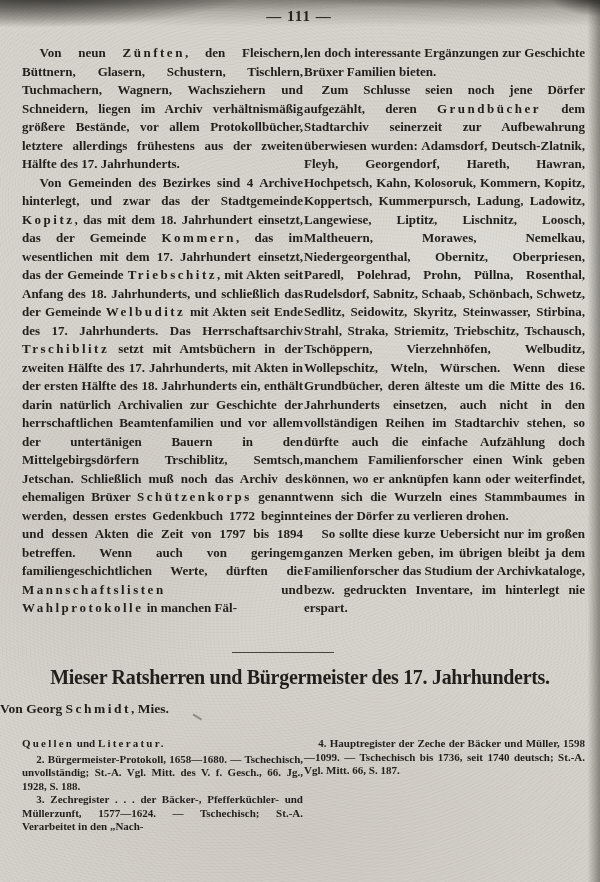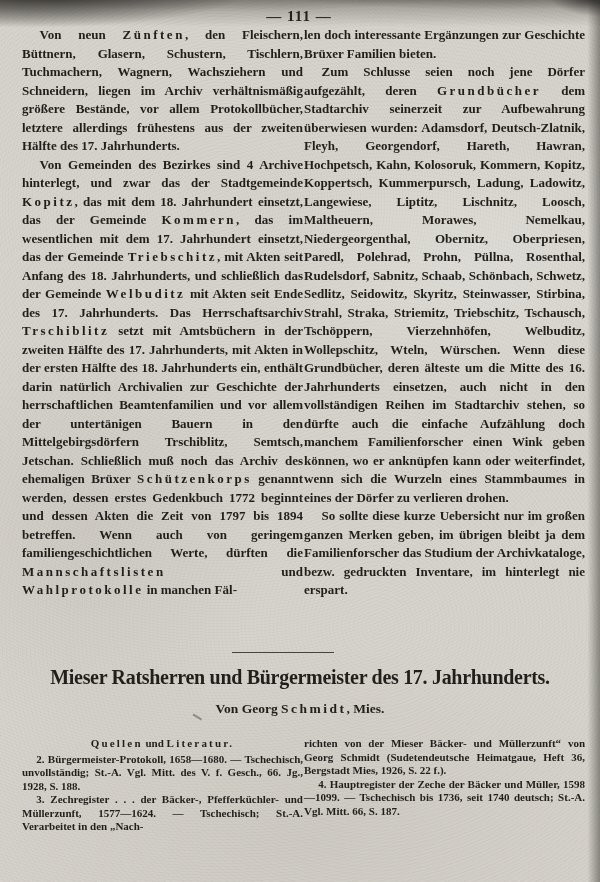--- a/index.html
+++ b/index.html
@@ -35,61 +35,61 @@
   .scan-right{
     position:absolute;top:0;right:0;width:14px;height:100%;pointer-events:none;
     background:linear-gradient(to left, rgba(40,38,34,0.45), rgba(40,38,34,0) 90%);
   }
   .page-number{
     position:absolute;top:8px;left:4px;width:590px;text-align:center;
     font-size:15px;font-weight:bold;letter-spacing:1px;
   }
   
   .col{
-    position:absolute;top:26px;width:281px;
+    position:absolute;top:44px;width:281px;
     font-size:13px;line-height:18.5px;font-weight:bold;
     text-align:justify;
     -webkit-hyphens:auto;hyphens:auto;
   }
   .col-left{left:22px;}
   .col-right{left:304px;}
   .col p{margin:0;}
   .col p.ind{text-indent:1.35em;}
   .sperr{letter-spacing:2.5px;}
   .divider{
     position:absolute;top:652px;left:232px;width:102px;height:0;
     border-top:1.5px solid #46433e;
   }
   .article-title{
     position:absolute;top:666px;left:0;width:600px;
     text-align:center;font-size:20px;font-weight:bold;letter-spacing:-0.3px;
     white-space:nowrap;
   }
   .byline{
     position:absolute;top:701px;left:0;width:600px;
-    text-align:center;font-size:13.5px;font-weight:bold;
+    text-align:left;font-size:13.5px;font-weight:bold;
   }
   .byline p{margin:0;display:inline;}
   .pencil-mark{
     position:absolute;top:706px;left:193px;width:14px;height:10px;
     border-left:2px solid rgba(90,86,80,0.55);
     transform:rotate(-58deg);
   }
   
   .fncol{
     position:absolute;top:737px;width:281px;
     font-size:11px;line-height:13.5px;font-weight:bold;
     text-align:justify;
   }
   .fncol-left{left:22px;}
   .fncol-right{left:304px;}
   .fncol p{margin:0;}
   .fncol p.ind{text-indent:1.3em;}
   .fn-heading{
-    text-align:center;text-indent:0 !important;
+    text-align:left;text-indent:0 !important;
     margin-bottom:2px !important;
   }
   .fn-heading .sperr{letter-spacing:2.2px;}
 </style>
 </head>
 <body>
 
 <div class="paper"></div>
 <div class="scan-top"></div>
 <div class="scan-corner-tr"></div>
@@ -112,15 +112,14 @@
 <div class="article-title">Mieser Ratsherren und Bürgermeister des 17. Jahrhunderts.</div>
 <div class="pencil-mark"></div>
 <div class="byline"><p><span>Von Georg </span><span class="sperr">Schmidt</span><span>, Mies.</span></p></div>
 
 <div class="fncol fncol-left">
     <p class="fn-heading"><span class="sperr">Quellen</span><span> und </span><span class="sperr">Literatur.</span></p>
     <p class="ind"><span>2. Bürgermeister-Protokoll, 1658—1680. — Tschechisch, unvollständig; St.-A. Vgl. Mitt. des V. f. Gesch., 66. Jg., 1928, S. 188.</span></p>
     <p class="ind"><span>3. Zechregister . . . der Bäcker-, Pfefferküchler- und Müllerzunft, 1577—1624. — Tschechisch; St.-A. Verarbeitet in den „Nach-</span></p>
   </div>
 <div class="fncol fncol-right">
-    <p><span>richten von der Mieser Bäcker- und Müllerzunft“ von Georg Schmidt (Sudetendeutsche Heimatgaue, Heft 36, Bergstadt Mies, 1926, S. 22 f.).</span></p>
     <p class="ind"><span>4. Hauptregister der Zeche der Bäcker und Müller, 1598—1099. — Tschechisch bis 1736, seit 1740 deutsch; St.-A. Vgl. Mitt. 66, S. 187.</span></p>
   </div>
 
 </body></html>

